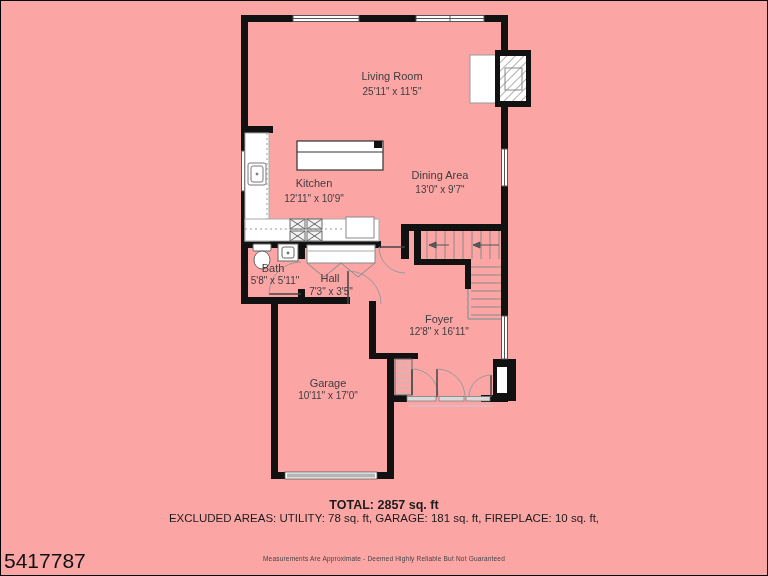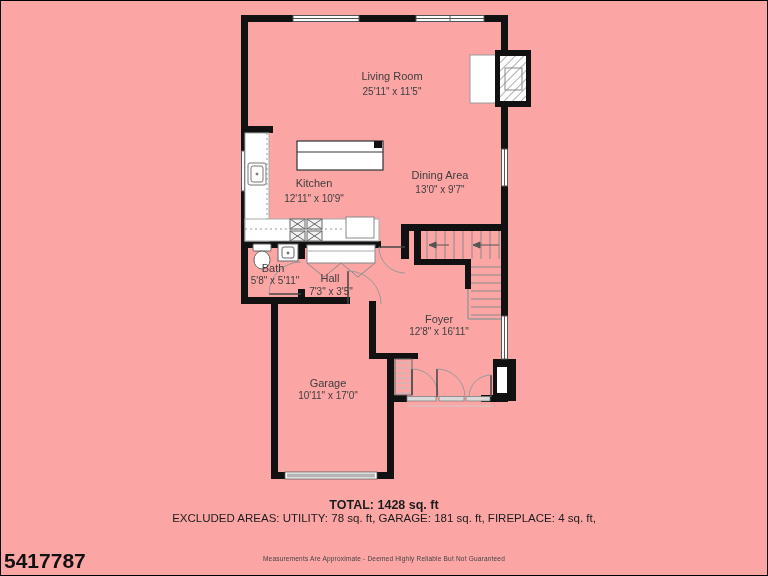--- a/index.html
+++ b/index.html
@@ -14,21 +14,21 @@
   .summary{
     position:absolute;left:0;right:0;top:498px;text-align:center;
     color:#1c1c1c;font-size:11.5px;line-height:13px;
   }
   .summary .total{font-weight:bold;font-size:12.5px;}
   .disclaimer{
     position:absolute;left:0;right:0;top:554px;text-align:center;
     font-size:6.5px;color:#444;letter-spacing:.2px;
   }
   .listing-id{
-    position:absolute;left:3px;top:548px;font-size:21px;color:#111;font-weight:bold;
+    position:absolute;left:3px;top:548px;font-size:21px;color:#111;
   }
 </style>
 </head>
 <body>
 
 <div class="stage">
 
   <svg width="768" height="576" viewBox="0 0 768 576">
     <defs>
       <pattern id="hatch" width="6" height="6" patternUnits="userSpaceOnUse" patternTransform="rotate(45)">
@@ -259,20 +259,20 @@
 
       <text class="room-name" x="438" y="322">Foyer</text>
       <text class="room-dims" x="438" y="334">12'8" x 16'11"</text>
 
       <text class="room-name" x="327" y="386">Garage</text>
       <text class="room-dims" x="327" y="398">10'11" x 17'0"</text>
     </g>
   </svg>
 
   <div class="summary">
-    <div class="total">TOTAL: 1428 sq. ft</div>
-    <div>EXCLUDED AREAS: UTILITY: 78 sq. ft, GARAGE: 181 sq. ft, FIREPLACE: 4 sq. ft,</div>
+    <div class="total">TOTAL: 2857 sq. ft</div>
+    <div>EXCLUDED AREAS: UTILITY: 78 sq. ft, GARAGE: 181 sq. ft, FIREPLACE: 10 sq. ft,</div>
   </div>
 
   <div class="disclaimer">Measurements Are Approximate - Deemed Highly Reliable But Not Guaranteed</div>
 
   <div class="listing-id">5417787</div>
 </div>
 
 </body></html>

